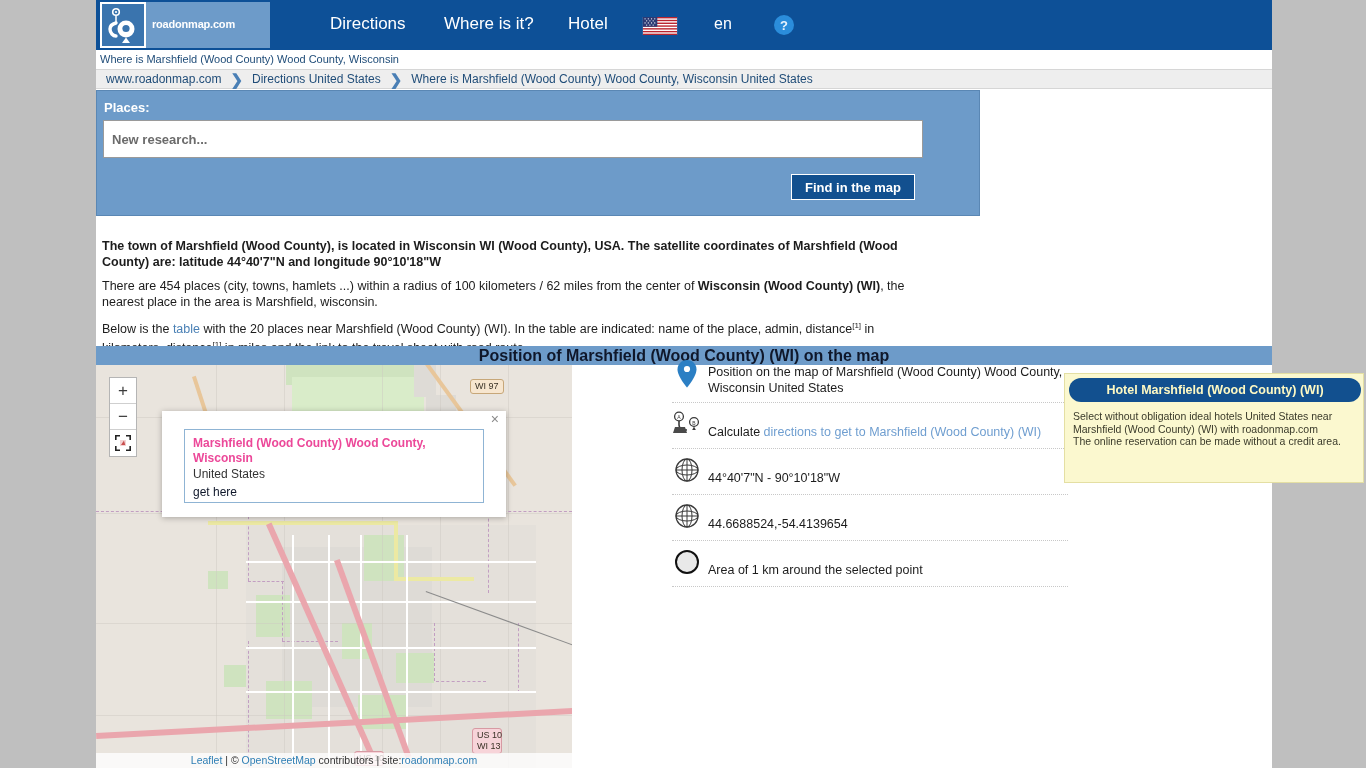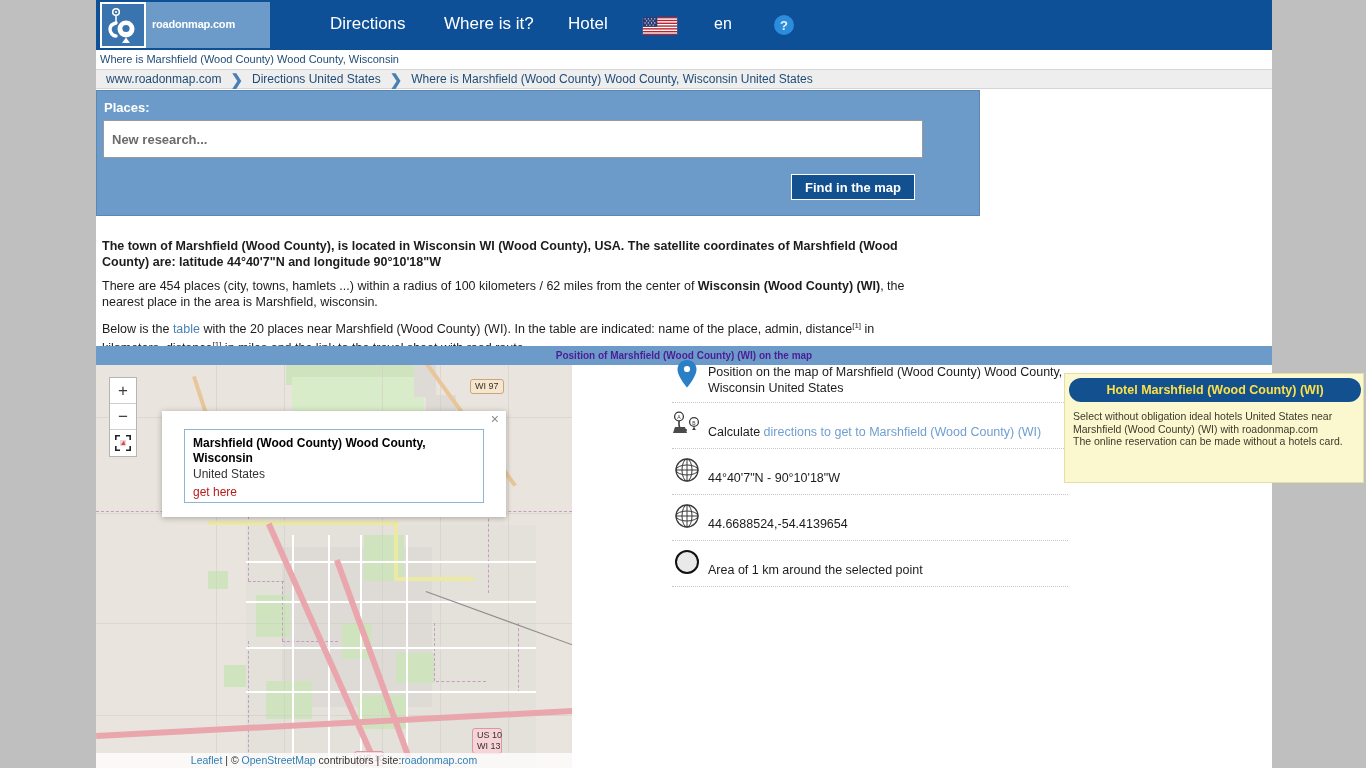--- a/index.html
+++ b/index.html
@@ -98,21 +98,21 @@
   #desc p { margin:8px 0 6px 0; font-size:12.5px; color:#1c1c1c; line-height:16px; }
   #desc .lead { font-weight:bold; }
   #desc b { font-weight:bold; }
   #desc a { color:#4a80b5; text-decoration:none; }
   sup { font-size:8px; vertical-align:super; color:#1c1c1c; }
 
   
   #map-title {
     position:absolute; left:0; top:346px; width:1176px; height:19px;
     background:#6d9bc9;
-    color:#4c1d95; font-size:10px; font-weight:bold;
+    color:#0f172a; font-size:16px; font-weight:bold;
     display:flex; align-items:center; justify-content:center;
   }
 
   #map {
     position:absolute; left:0; top:365px; width:476px; height:403px;
     overflow:hidden; background:#e9e4dd;
   }
   
   .m-green   { position:absolute; background:#cfe3bf; }
   .m-water   { position:absolute; background:#d9ecc9; }
@@ -147,23 +147,23 @@
 
   #map-popup {
     position:absolute; left:66px; top:46px; width:344px; height:106px;
     background:#ffffff; box-shadow:0 1px 6px rgba(0,0,0,0.28);
     z-index:40;
   }
   #map-popup-inner {
     position:absolute; left:22px; top:18px; width:300px; height:74px;
     border:1px solid #8fb4d4; padding:6px 8px;
   }
-  #map-popup-inner .t1 { font-size:12px; font-weight:bold; color:#000000; line-height:15px; }
+  #map-popup-inner .t1 { font-size:12px; font-weight:bold; color:#ec4899; line-height:15px; }
   #map-popup-inner .t2 { font-size:12px; color:#333; line-height:16px; }
-  #map-popup-inner .t3 { font-size:12px; color:#b91c1c; text-decoration:none; line-height:16px; display:inline-block; }
+  #map-popup-inner .t3 { font-size:12px; color:#0f172a; text-decoration:none; line-height:16px; display:inline-block; }
   #popup-close {
     position:absolute; right:7px; top:1px; font-size:14px; color:#8a8a8a;
     cursor:pointer; line-height:14px;
   }
 
   #map-attrib {
     position:absolute; left:0; bottom:0; width:476px; height:15px;
     background:rgba(255,255,255,0.78);
     font-size:10.5px; color:#333; text-align:center; line-height:15px; z-index:35;
   }
@@ -181,21 +181,21 @@
   .info-row .txt a { color:#6f9ed0; text-decoration:none; }
 
   
   #hotel-box {
     position:absolute; left:968px; top:373px; width:300px; height:110px;
     background:#fbf8cf; border:1px solid #e4dfa3;
   }
   #hotel-button {
     position:absolute; left:4px; top:4px; width:292px; height:24px;
     background:#12508f; border-radius:12px;
-    color:#fde047; font-size:12.5px; font-weight:bold;
+    color:#fef9c3; font-size:12.5px; font-weight:bold;
     display:flex; align-items:center; justify-content:center;
     cursor:pointer;
   }
   #hotel-text {
     position:absolute; left:8px; top:36px; width:286px;
     font-size:10.5px; color:#3a3a2a; line-height:12.5px;
   }
 </style>
 </head>
 <body>
@@ -446,18 +446,18 @@
         </span>
         <div class="txt">Area of 1 km around the selected point</div>
       </div>
     </div>
 
     <div id="hotel-box">
       <div id="hotel-button">Hotel Marshfield (Wood County) (WI)</div>
       <div id="hotel-text">
         <div>Select without obligation ideal hotels United States near</div>
         <div>Marshfield (Wood County) (WI) with roadonmap.com</div>
-        <div>The online reservation can be made without a hotels card.</div>
+        <div>The online reservation can be made without a credit area.</div>
       </div>
     </div>
 
   </div>
 </div>
 
 </body></html>

